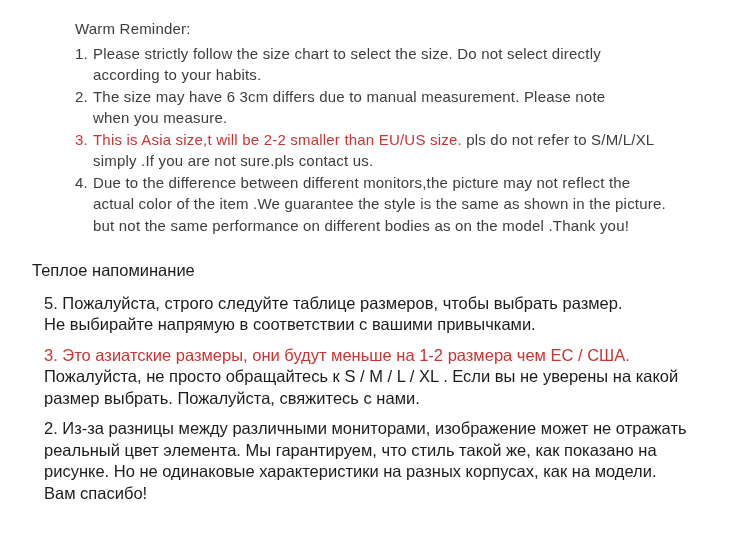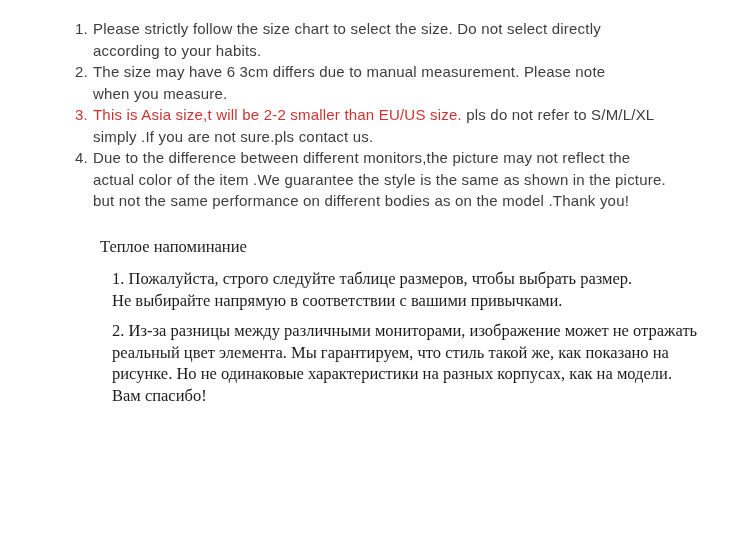--- a/index.html
+++ b/index.html
@@ -28,34 +28,35 @@
   }
   .en-title { margin: 0 0 3px 0; }
   .en-item { display: flex; }
   .en-num { flex: none; width: 18px; }
   .en-txt { white-space: pre-line; flex: 1; }
 
   .red { color: var(--accent_red); }
 
   
   .ru-block {
-    padding: 24px 18px 0 100px;
+    padding: 24px 18px 0 32px;
     color: var(--ru_text);
-    font-family: Liberation Serif, serif;
+    font-family: Liberation Sans, sans-serif;
     font-size: 16.5px;
     line-height: 21.5px;
   }
   .ru-title { margin: 0 0 11px 0; }
   .ru-para { margin: 0 0 9px 12px; white-space: pre-line; }
   .ru-para .ru-red { display: block; }
 </style>
 </head>
 <body>
 
 <div class="en-block">
+  <div class="en-title">Warm Reminder:</div>
 
   <div class="en-item">
     <span class="en-num">1.</span>
     <span class="en-txt">Please strictly follow the size chart to select the size. Do not select directly
 according to your habits.</span>
   </div>
 
   <div class="en-item">
     <span class="en-num">2.</span>
     <span class="en-txt">The size may have 6 3cm differs due to manual measurement. Please note
@@ -72,23 +73,24 @@
     <span class="en-num">4.</span>
     <span class="en-txt">Due to the difference between different monitors,the picture may not reflect the
 actual color of the item .We guarantee the style is the same as shown in the picture.
 but not the same performance on different bodies as on the model .Thank you!</span>
   </div>
 </div>
 
 <div class="ru-block">
   <div class="ru-title">Теплое напоминание</div>
 
-  <p class="ru-para">1. Пожалуйста, строго следуйте таблице размеров, чтобы выбрать размер.
+  <p class="ru-para">5. Пожалуйста, строго следуйте таблице размеров, чтобы выбрать размер.
 Не выбирайте напрямую в соответствии с вашими привычками.</p>
 
 
-  <p class="ru-para"></p>
+  <p class="ru-para"><span class="red ru-red">3. Это азиатские размеры, они будут меньше на 1-2 размера чем ЕС / США.</span><span>Пожалуйста, не просто обращайтесь к S / M / L / XL . Если вы не уверены на какой
+размер выбрать. Пожалуйста, свяжитесь с нами.</span></p>
 
   <p class="ru-para">2. Из-за разницы между различными мониторами, изображение может не отражать
 реальный цвет элемента. Мы гарантируем, что стиль такой же, как показано на
 рисунке. Но не одинаковые характеристики на разных корпусах, как на модели.
 Вам спасибо!</p>
 </div>
 
 </body></html>

